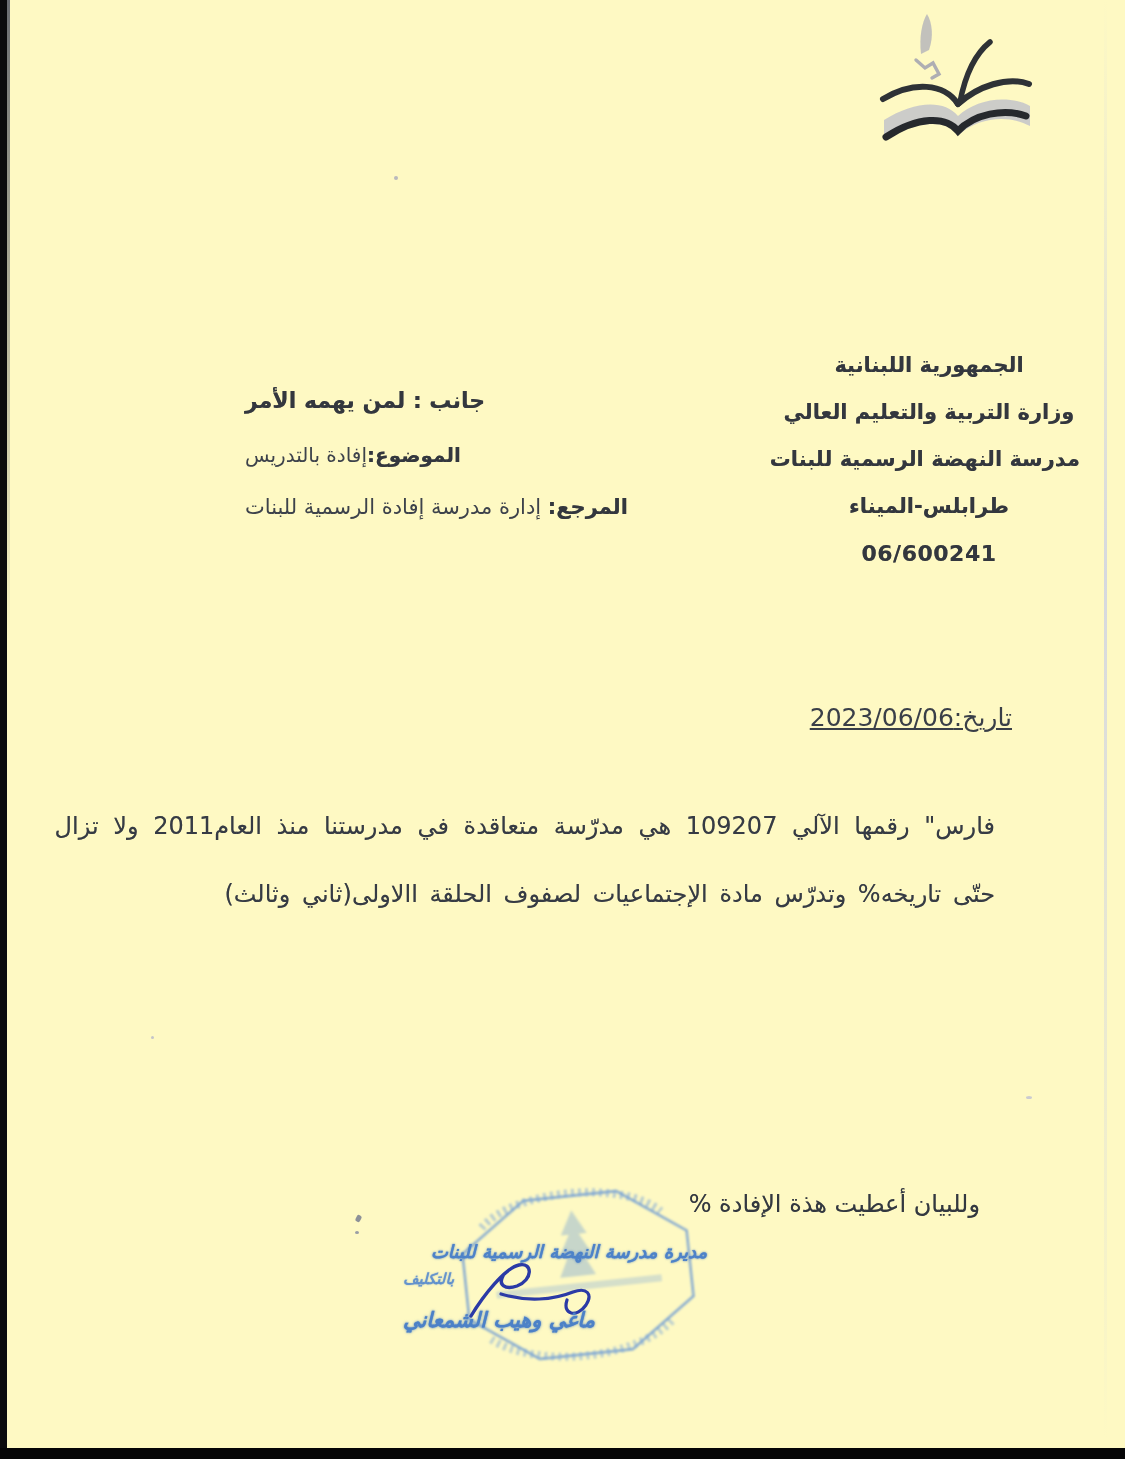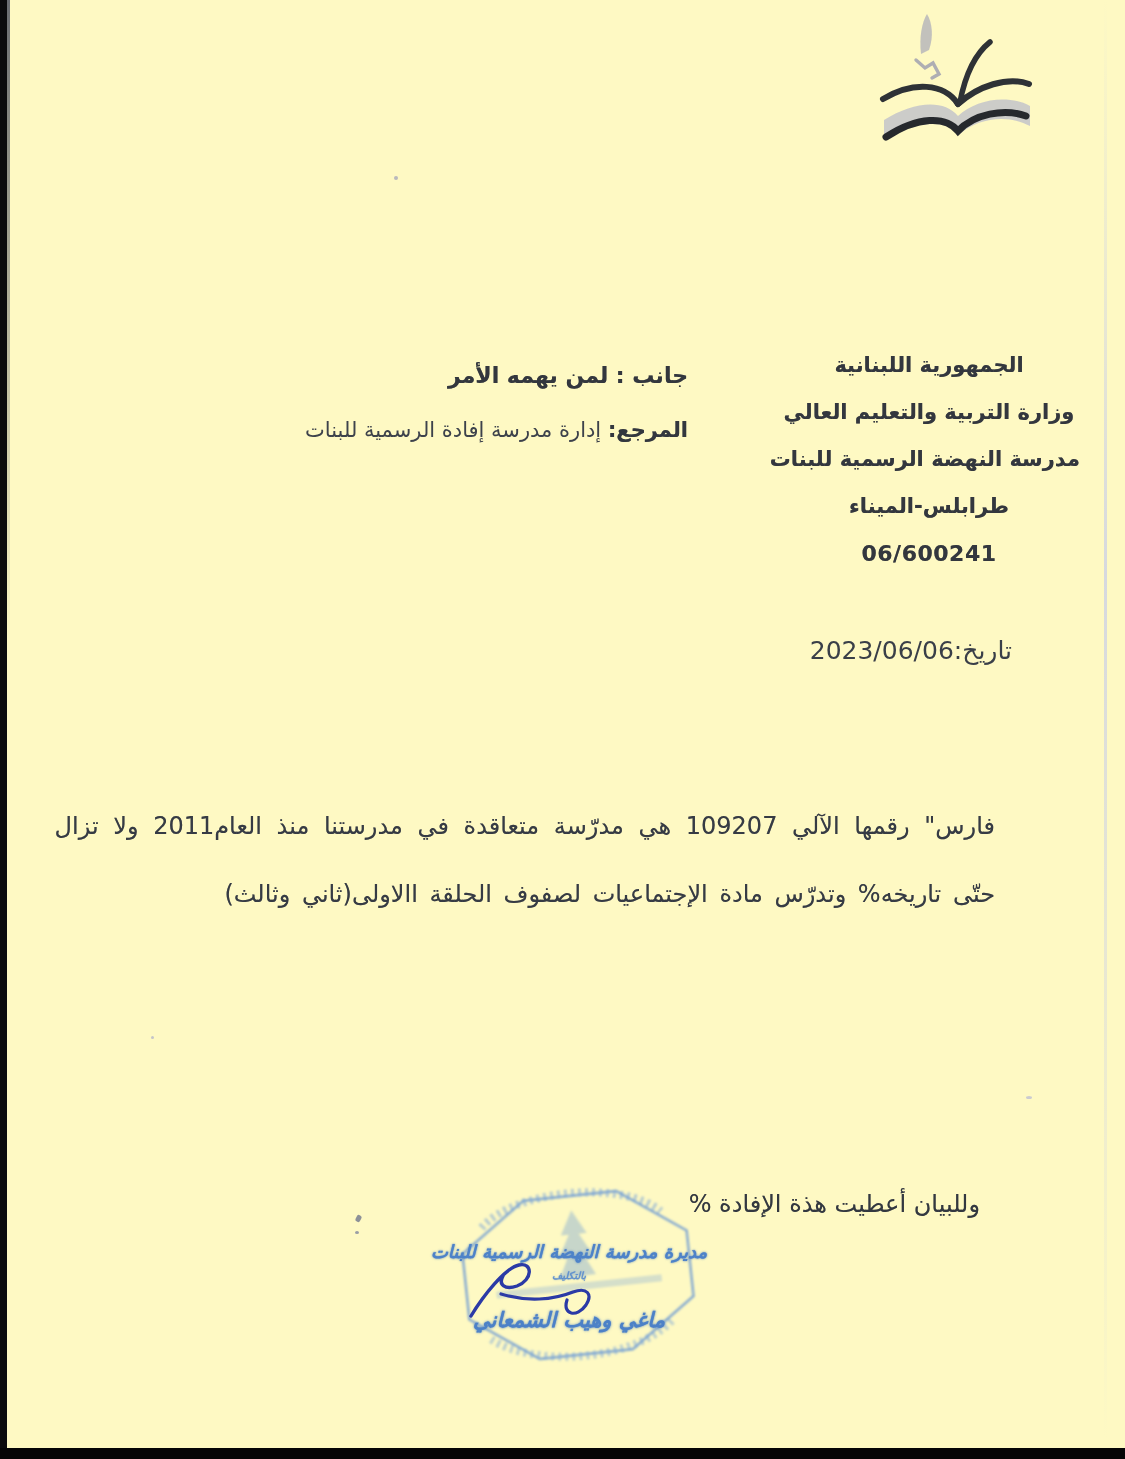--- a/index.html
+++ b/index.html
@@ -21,30 +21,30 @@
   
   .letterhead{
     position:absolute;left:778px;top:342px;width:302px;
     direction:rtl;text-align:center;font-weight:bold;color:#33373e;
     text-shadow:0 0 0.4px rgba(51,55,62,.55);
   }
   .lh-line{height:47px;line-height:47px;font-size:21px;white-space:nowrap;}
   .lh-number{direction:ltr;font-size:22px;letter-spacing:.5px;}
 
   
-  .recipient{position:absolute;left:245px;top:363px;width:443px;direction:rtl;text-align:right;color:#33373e;}
+  .recipient{position:absolute;left:245px;top:388px;width:443px;direction:rtl;text-align:left;color:#33373e;}
   .rec-row{white-space:nowrap;}
   .rec-to{font-size:22px;font-weight:bold;margin-bottom:30px;text-shadow:0 0 .4px rgba(51,55,62,.6);}
   .rec-subject{font-size:20px;margin-bottom:28px;}
   .rec-reference{font-size:21px;}
   .rec-label{font-weight:bold;text-shadow:0 0 .4px rgba(51,55,62,.6);}
   .rec-value{font-weight:normal;color:#3d424b;}
 
   
-  .date-line{position:absolute;right:113px;top:636px;direction:rtl;font-size:25px;color:#3a3f48;white-space:nowrap;}
+  .date-line{position:absolute;right:113px;top:703px;direction:rtl;font-size:25px;color:#3a3f48;white-space:nowrap;text-decoration:underline;}
 
   
   .body-text{
     position:absolute;left:35px;top:792px;width:960px;
     direction:rtl;text-align:right;font-size:24px;color:#363b44;
     text-shadow:0 0 .35px rgba(54,59,68,.45);
   }
   .body-line{height:68px;line-height:68px;white-space:nowrap;}
   .body-line.l1{padding-left:0;margin-left:0;margin-right:0;padding-right:50px;word-spacing:4px;}
   .body-line.l2{word-spacing:7px;}
@@ -55,26 +55,26 @@
 
   
   .stamp-group{position:absolute;left:403px;top:1158px;width:332px;height:245px;font-style:italic;}
   .stamp-svg{position:absolute;left:0;top:0;width:332px;height:245px;}
   .stamp-title{
     position:absolute;left:-10px;top:83px;width:352px;text-align:center;direction:rtl;
     font-size:18px;font-weight:bold;color:#4d82c8;white-space:nowrap;
     text-shadow:0 0 1.6px rgba(77,130,200,.9), 0 0 3px rgba(77,130,200,.4);
   }
   .stamp-subtitle{
-    position:absolute;left:0;top:112px;width:332px;text-align:center;direction:rtl;
-    font-size:10px;font-weight:bold;color:rgba(86,138,205,.8);white-space:nowrap;
+    position:absolute;left:0;top:112px;width:332px;text-align:left;direction:rtl;
+    font-size:15px;font-weight:bold;color:rgba(86,138,205,.8);white-space:nowrap;
     text-shadow:0 0 1.5px rgba(86,138,205,.7);
   }
   .stamp-name{
-    position:absolute;left:0;top:150px;width:332px;text-align:center;direction:rtl;
+    position:absolute;left:0;top:150px;width:332px;text-align:left;direction:rtl;
     font-size:21px;font-weight:bold;color:#4c81c7;white-space:nowrap;
     text-shadow:0 0 1.8px rgba(76,129,199,.9), 0 0 3.5px rgba(76,129,199,.4);
   }
   .signature-svg{position:absolute;left:62px;top:96px;width:136px;height:70px;}
 
   
   .speck{position:absolute;border-radius:50%;}
   .speck.s1{left:394px;top:176px;width:4px;height:4px;background:#b9b9bd;}
   .speck.s2{left:1026px;top:1096px;width:6px;height:3px;background:#cbcbd0;}
   .speck.s3{left:356px;top:1215px;width:5px;height:7px;background:#8d9198;border-radius:2px;transform:rotate(28deg);}
@@ -108,20 +108,21 @@
   <div class="letterhead">
     <div class="lh-line">الجمهورية اللبنانية</div>
     <div class="lh-line">وزارة التربية والتعليم العالي</div>
     <div class="lh-line">مدرسة النهضة الرسمية للبنات</div>
     <div class="lh-line">طرابلس-الميناء</div>
     <div class="lh-line lh-number">06/600241</div>
   </div>
 
   <div class="recipient">
     <div class="rec-row rec-to">جانب : لمن يهمه الأمر</div>
+    <div class="rec-row rec-subject"><span class="rec-label">الموضوع:</span><span class="rec-value">إفادة بالتدريس</span></div>
     <div class="rec-row rec-reference"><span class="rec-label">المرجع:</span>
       <span class="rec-value">إدارة مدرسة إفادة الرسمية للبنات</span></div>
   </div>
 
   <div class="date-line">تاريخ:2023/06/06</div>
 
   <div class="body-text">
     <div class="body-line l2">فارس"  رقمها الآلي  109207  هي مدرّسة متعاقدة في مدرستنا منذ العام2011   ولا تزال</div>
     <div class="body-line l3">حتّى تاريخه% وتدرّس مادة الإجتماعيات  لصفوف الحلقة االاولى(ثاني وثالث)</div>
   </div>

